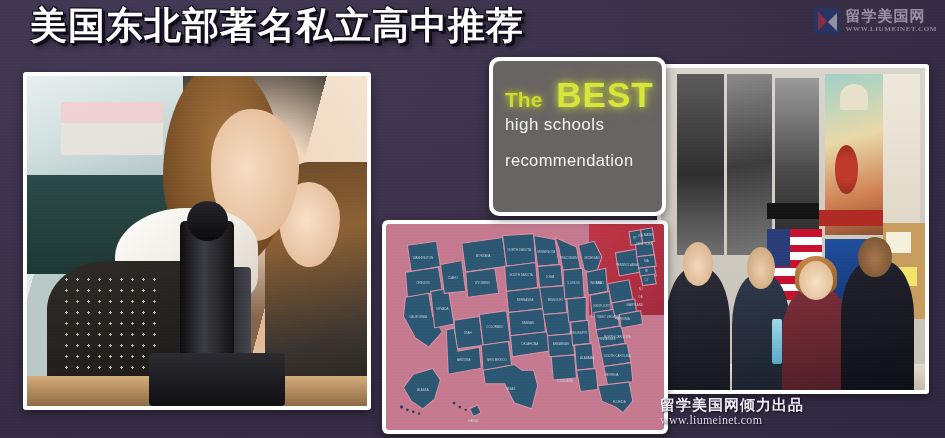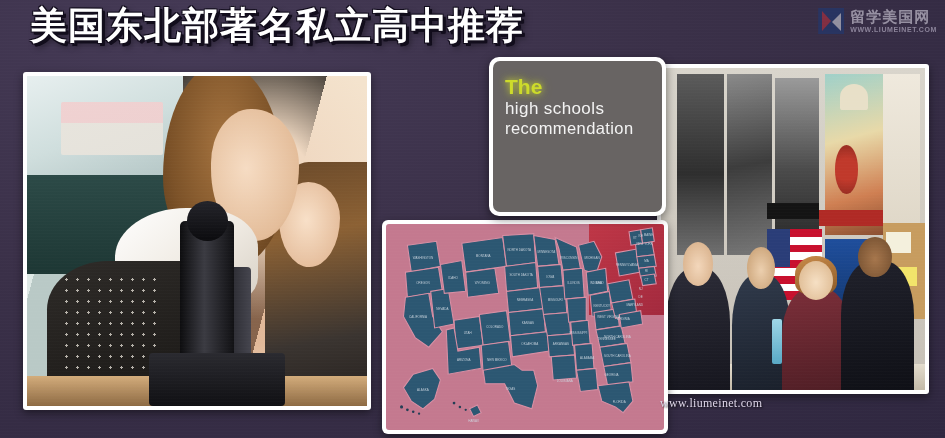--- a/index.html
+++ b/index.html
@@ -23,21 +23,21 @@
     text-shadow:
       3px 3px 0 #120d1c, 3px 2px 0 #120d1c, 2px 3px 0 #120d1c,
       -1px -1px 0 #120d1c, 1px -1px 0 #120d1c, -1px 1px 0 #120d1c,
       4px 4px 6px rgba(0,0,0,.55);
     white-space:nowrap;
     z-index:9;
     margin-left:12px;
   }
   .logo{
     position:absolute;right:8px;top:8px;display:flex;align-items:center;gap:6px;
-    opacity:.55;z-index:9;
+    opacity:.55;z-index:9;font-family:Liberation Serif, serif;
   }
   .logo-mark{
     width:26px;height:26px;position:relative;flex:0 0 auto;
     background:#1d3a78;
     clip-path:polygon(0 0,100% 0,100% 100%,0 100%);
   }
   .logo-mark .tri-a{
     position:absolute;left:4px;top:3px;width:0;height:0;
     border-left:9px solid #c03040;border-top:10px solid transparent;border-bottom:10px solid transparent;
   }
@@ -177,21 +177,21 @@
     font-size:21px;font-weight:bold;color:#cddb2b;
     text-shadow:0 0 6px rgba(205,219,43,.85), 0 0 12px rgba(205,219,43,.45);
   }
   .best-big{
     font-size:35px;font-weight:bold;color:#d6e63a;letter-spacing:1px;
     text-shadow:0 0 7px rgba(214,230,58,.9), 0 0 16px rgba(214,230,58,.5);
   }
   .best-line{
     font-size:17px;color:#f3f3f3;letter-spacing:.4px;white-space:nowrap;
   }
-  .best-line.l2{font-size:16.5px;}
+  .best-line.l2{margin-top:16px;font-size:16.5px;}
 
   
   .credit{position:absolute;left:660px;top:396px;z-index:9;line-height:1.15;}
   .credit-cn{font-size:15px;font-weight:bold;color:#efeaf5;letter-spacing:1px;
     text-shadow:1px 1px 2px rgba(0,0,0,.7);}
   .credit-url{font-size:12px;color:#ded6e8;letter-spacing:.3px;margin-top:1px;
     font-family:"Liberation Serif", serif;text-shadow:1px 1px 2px rgba(0,0,0,.7);}
 </style>
 </head>
 <body>
@@ -397,23 +397,25 @@
           <text x="90" y="206">HAWAII</text>
         </g>
       </svg>
     </div>
   </div>
 
   <div id="best-panel">
     <div class="pinner">
       <div class="best-row1">
         <span class="best-the">The</span>
+        <span class="best-big">BEST</span>
       </div>
       <div class="best-line">high  schools</div>
       <div class="best-line l2">recommendation</div>
     </div>
   </div>
 
   <div class="credit">
+    <div class="credit-cn">留学美国网倾力出品</div>
     <div class="credit-url">www.liumeinet.com</div>
   </div>
 
 </div>
 
 </body></html>

